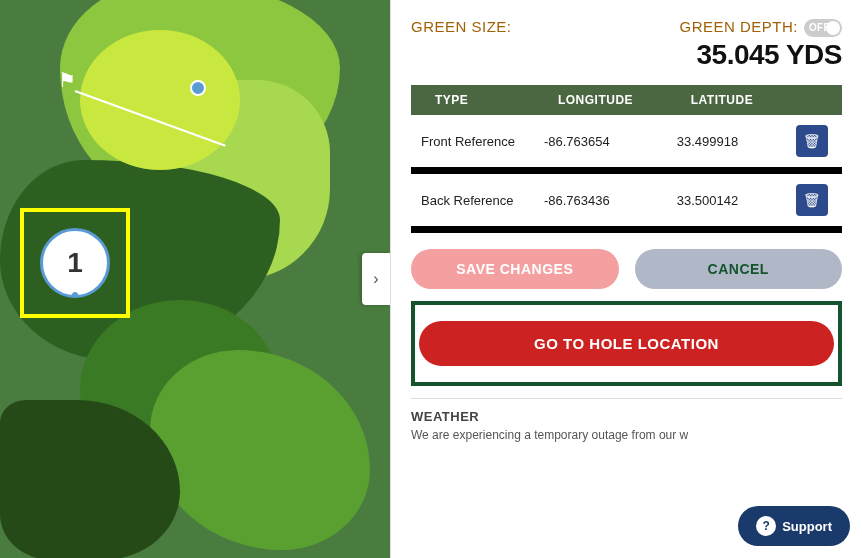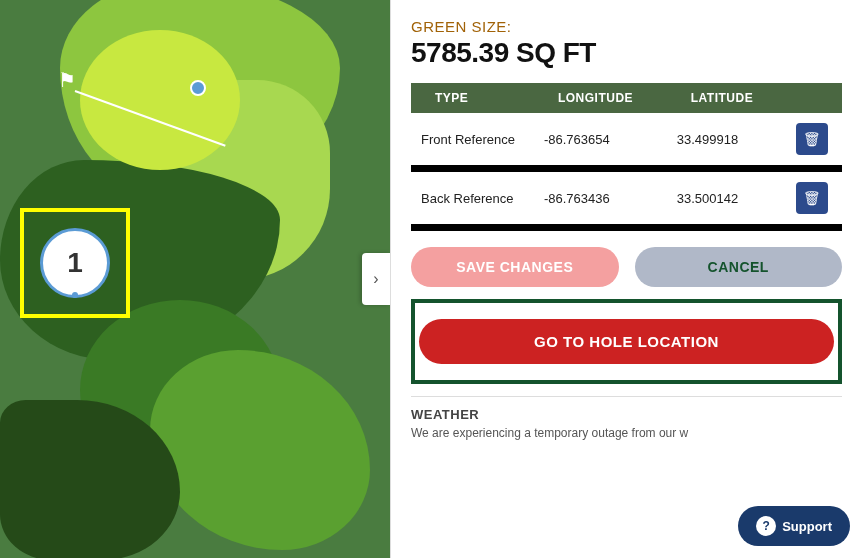--- a/index.html
+++ b/index.html
@@ -393,21 +393,29 @@
   <button class="chevron-btn">
     <span>›</span>
   </button>
 </div>
 
 <div class="right-panel">
 
   <div class="stats-row">
     <div class="stat-block">
       <div class="stat-label">GREEN SIZE:</div>
-      <div class="stat-value">5785.39 SQ FT</div>
+    </div>
+    <div class="depth-block">
+      <div class="depth-label-row">
+        <span class="stat-label">GREEN DEPTH:</span>
+        <div class="toggle-off">
+          <span class="toggle-label">OFF</span>
+        </div>
+      </div>
+      <div class="stat-value">35.045 YDS</div>
     </div>
   </div>
 
   <table class="data-table">
     <thead>
       <tr>
         <th>TYPE</th>
         <th>LONGITUDE</th>
         <th>LATITUDE</th>
         <th></th>

